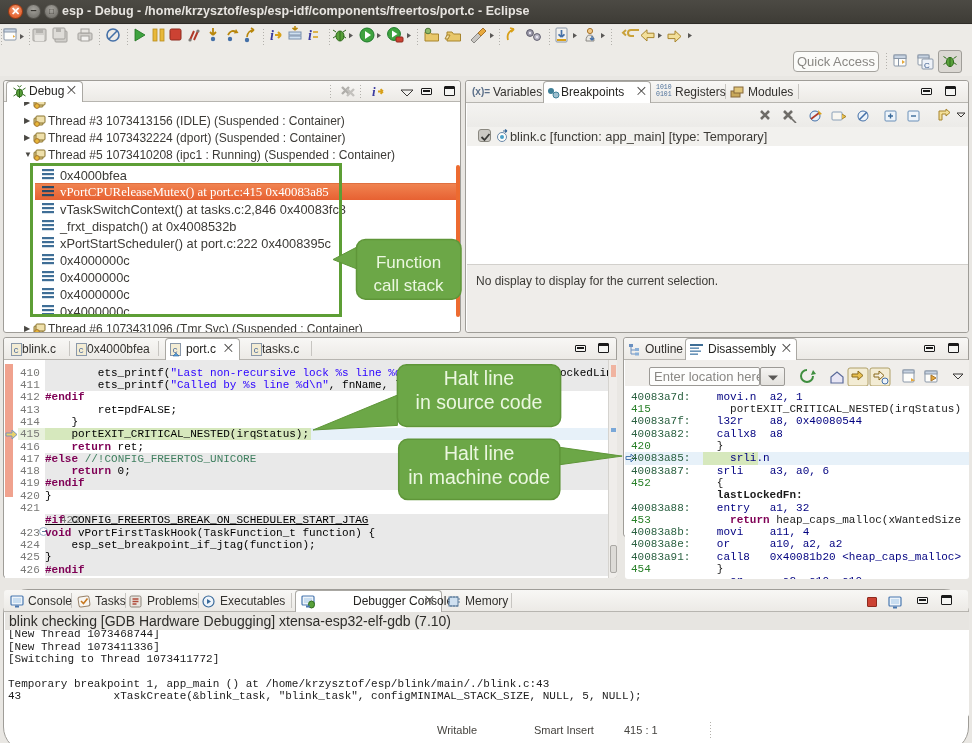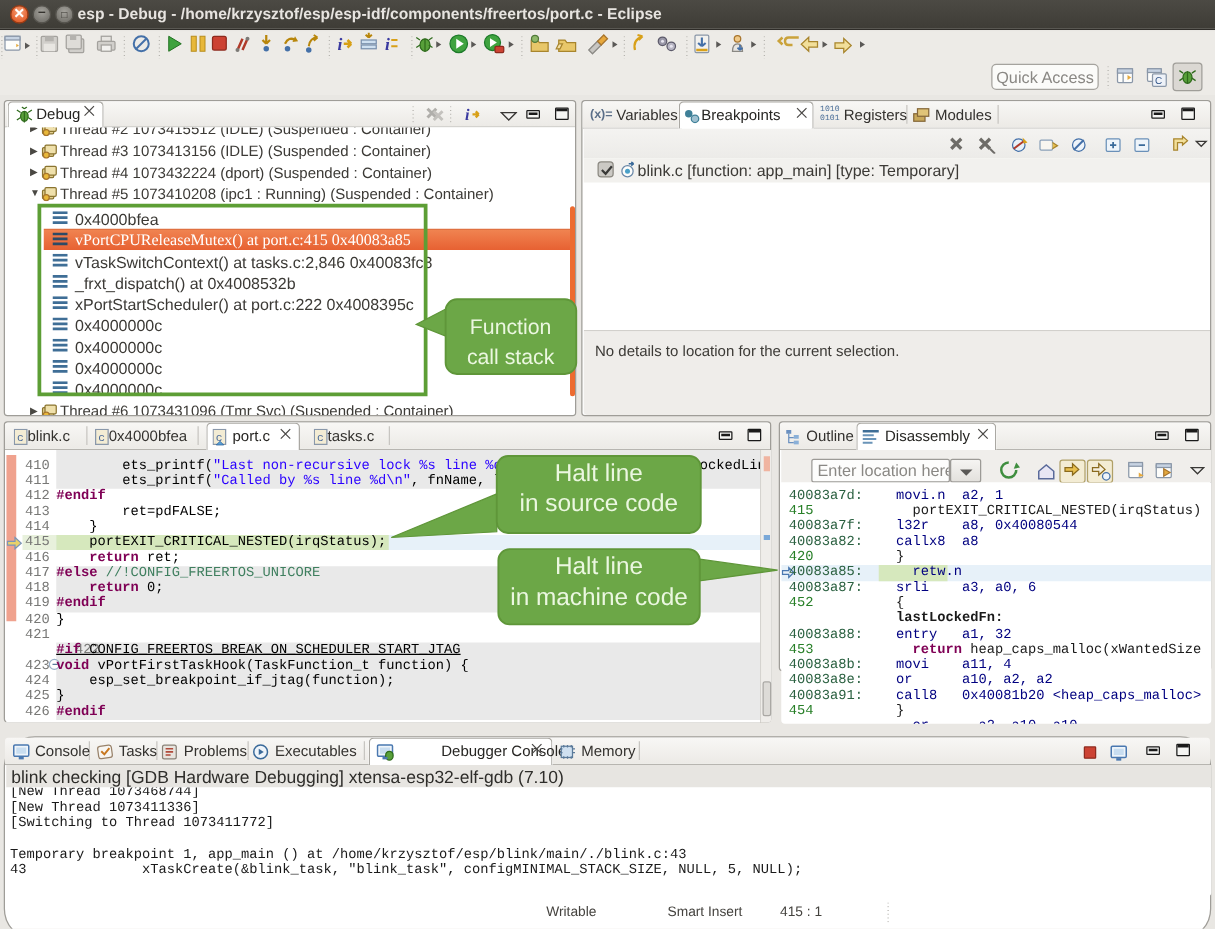--- a/index.html
+++ b/index.html
@@ -197,21 +197,20 @@
  <div class="mini2" style="left:417px;top:7px;"></div>
  <div class="maxi2" style="left:440px;top:5px;"></div>
  <div class="abs" style="left:1px;top:21px;width:455px;height:230px;overflow:hidden;background:#fff;border-radius:0 0 3px 3px;">
 <div class="trow" style="left:0;top:-8.5px;width:455px;">
         <span class="abs" style="left:19px;top:4px;font-size:8px;color:#4a4843;line-height:9px;">▶</span>
         <svg class="abs" style="left:28px;top:2px;" width="13" height="13" viewBox="0 0 13 13">
           <rect x="1" y="4" width="9" height="7" rx="1" fill="#e3cf8e" stroke="#8a7430"></rect>
           <rect x="3" y="2" width="9" height="7" rx="1" fill="#efe0ab" stroke="#8a7430"></rect>
           <circle cx="4" cy="10" r="2.4" fill="#e8b83a" stroke="#a8752d"></circle>
         </svg>
-        <span class="tx" style="left:43px;top:2.5px;font-size:12px;color:#3c3a36;">Thread #2 1073415512 (IDLE) (Suspended : Container)</span>
       </div>
 <div class="trow" style="left:0;top:9.5px;width:455px;">
         <span class="abs" style="left:19px;top:4px;font-size:8px;color:#4a4843;line-height:9px;">▶</span>
         <svg class="abs" style="left:28px;top:2px;" width="13" height="13" viewBox="0 0 13 13">
           <rect x="1" y="4" width="9" height="7" rx="1" fill="#e3cf8e" stroke="#8a7430"></rect>
           <rect x="3" y="2" width="9" height="7" rx="1" fill="#efe0ab" stroke="#8a7430"></rect>
           <circle cx="4" cy="10" r="2.4" fill="#e8b83a" stroke="#a8752d"></circle>
         </svg>
         <span class="tx" style="left:43px;top:2.5px;font-size:12px;color:#3c3a36;">Thread #3 1073413156 (IDLE) (Suspended : Container)</span>
       </div>
@@ -379,21 +378,21 @@
         <path d="M2.5 6 l3 3 5 -6" stroke="#3a3a38" stroke-width="1.8" fill="none"></path>
       </svg></div>
  <svg class="abs" style="left:29px;top:48px;" width="14" height="14" viewBox="0 0 14 14">
       <circle cx="7" cy="8" r="4.5" fill="#fdfdfb" stroke="#6a88a8"></circle>
       <circle cx="7" cy="8" r="2" fill="#4aa0c8"></circle>
       <path d="M8 2 h4 m0 0 l-2 -1.5 m2 1.5 l-2 1.5" stroke="#3a6a9a" stroke-width="1.2" fill="none"></path>
     </svg>
  <div class="abs" style="left:44px;top:48px;font-size:12.8px;color:#3c3a36;">blink.c [function: app_main] [type: Temporary]</div>
 
  <div class="abs" style="left:1px;top:183px;width:501px;height:68px;background:#efedea;border-top:1px solid #d2d0cc;border-radius:0 0 3px 3px;"></div>
- <div class="abs" style="left:10px;top:193px;font-size:12px;color:#3c3a36;">No details to location for the current selection.</div>
+ <div class="abs" style="left:10px;top:193px;font-size:12px;color:#3c3a36;">No display to display for the current selection.</div>
 </div>
 
 <div class="abs panel" style="left:3px;top:337px;width:614px;height:241px;">
  <div class="tabbar" style="height:22px;"></div>
  <div class="abs" style="left:65px;top:3px;width:1px;height:15px;background:#c7c5c1;"></div>
     <div class="abs" style="left:154px;top:3px;width:1px;height:15px;background:#c7c5c1;"></div>
     <div class="abs" style="left:307px;top:3px;width:1px;height:15px;background:#c7c5c1;"></div>
  <div class="tab" style="left:4px;">
       <svg class="abs" style="left:3px;top:5px;" width="12" height="14">
         <rect x="0.5" y="0.5" width="10" height="12" fill="#f3ecd4" stroke="#8a98aa"></rect>
@@ -531,21 +530,21 @@
   <div class="abs" style="left:78px;top:66.3px;width:55px;height:12.3px;background:#d6e8bd;"></div>
   <svg class="abs" style="left:0px;top:67px;" width="11" height="10" viewBox="0 0 11 10">
         <path d="M1 3.5 h5 v-2.5 l4 4 -4 4 v-2.5 h-5 z" fill="#e8f0f8" stroke="#4a78b0" stroke-width="1"></path>
       </svg>
 
   <div class="abs mono" style="left:6px;top:4.8px;"><span class="addr">40083a7d:</span><span class="mne">    movi.n  a2, 1</span></div>
   <div class="abs mono" style="left:6px;top:17.1px;"><span class="lnum">415</span><span style="color:#1a1a1a;">            portEXIT_CRITICAL_NESTED(irqStatus)</span></div>
   <div class="abs mono" style="left:6px;top:29.4px;"><span class="addr">40083a7f:</span><span class="mne">    l32r    a8, 0x40080544</span></div>
   <div class="abs mono" style="left:6px;top:41.7px;"><span class="addr">40083a82:</span><span class="mne">    callx8  a8</span></div>
   <div class="abs mono" style="left:6px;top:54.0px;"><span class="lnum">420</span><span style="color:#1a1a1a;">          }</span></div>
-  <div class="abs mono" style="left:6px;top:66.3px;"><span class="addr">40083a85:</span><span class="mne">      retw.n</span></div>
+  <div class="abs mono" style="left:6px;top:66.3px;"><span class="addr">40083a85:</span><span class="mne">      srli.n</span></div>
   <div class="abs mono" style="left:6px;top:78.6px;"><span class="addr">40083a87:</span><span class="mne">    srli    a3, a0, 6</span></div>
   <div class="abs mono" style="left:6px;top:90.9px;"><span class="lnum">452</span><span style="color:#1a1a1a;">          {</span></div>
   <div class="abs mono" style="left:6px;top:103.2px;"><span style="color:#1a1a1a;font-weight:bold;">             lastLockedFn:</span></div>
   <div class="abs mono" style="left:6px;top:115.5px;"><span class="addr">40083a88:</span><span class="mne">    entry   a1, 32</span></div>
   <div class="abs mono" style="left:6px;top:127.8px;"><span class="lnum">453</span><span style="color:#1a1a1a;">            </span><span class="kw">return</span><span style="color:#1a1a1a;"> heap_caps_malloc(xWantedSize</span></div>
   <div class="abs mono" style="left:6px;top:140.1px;"><span class="addr">40083a8b:</span><span class="mne">    movi    a11, 4</span></div>
   <div class="abs mono" style="left:6px;top:152.4px;"><span class="addr">40083a8e:</span><span class="mne">    or      a10, a2, a2</span></div>
   <div class="abs mono" style="left:6px;top:164.7px;"><span class="addr">40083a91:</span><span class="mne">    call8   0x40081b20 &lt;heap_caps_malloc&gt;</span></div>
   <div class="abs mono" style="left:6px;top:177.0px;"><span class="lnum">454</span><span style="color:#1a1a1a;">          }</span></div>
   <div class="abs mono" style="left:6px;top:189.3px;"><span class="mne">               or      a2, a10, a10</span></div>

